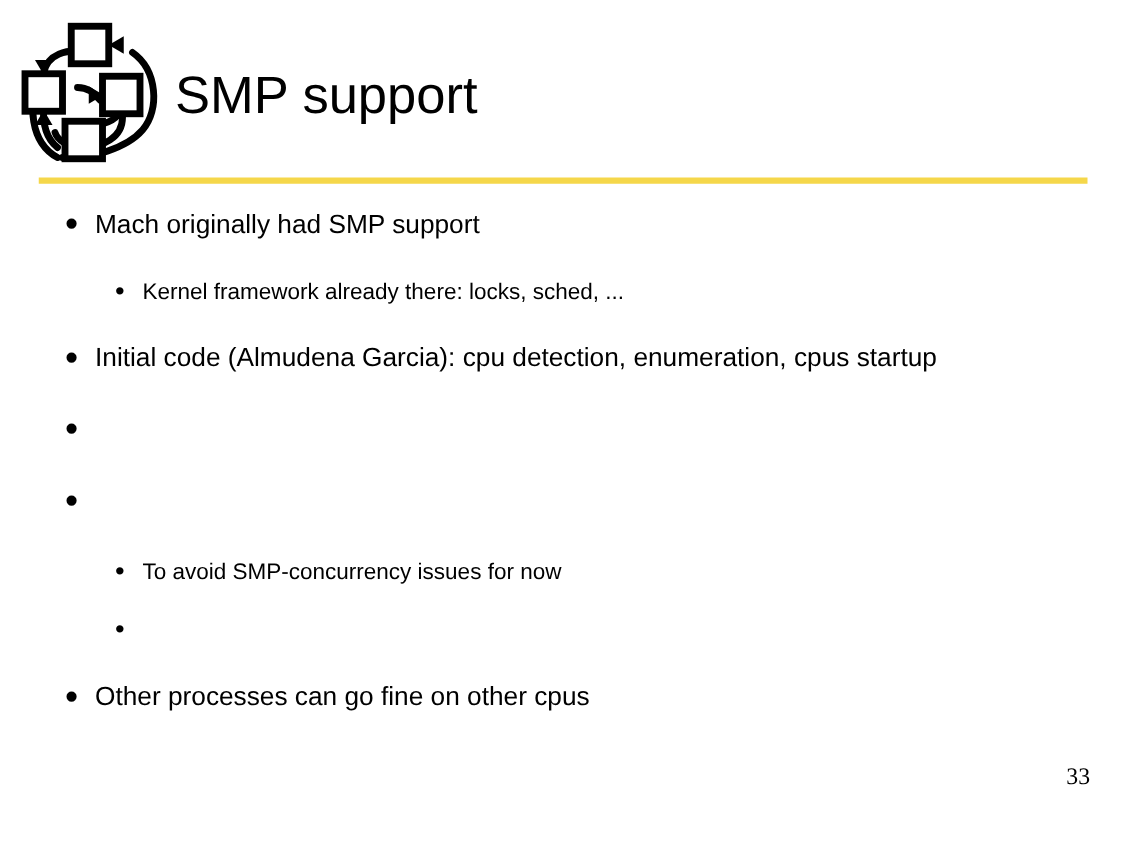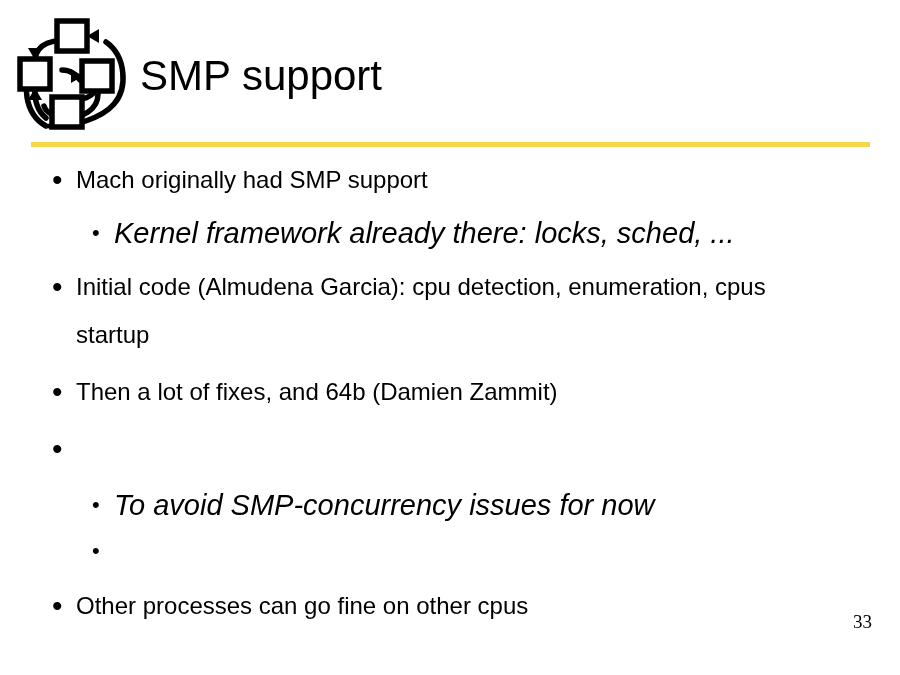--- a/index.html
+++ b/index.html
@@ -94,42 +94,41 @@
     padding-left: 52px;
     margin-bottom: 0px;
   }
   .lvl1 .dot {
     width: 24px;
     font-size: 30px;
     line-height: 48px;
     color: #000;
   }
   .lvl1 .btext {
-    font-size: 24px;
+    font-size: 21px;
     line-height: 48px;
     color: #000;
     max-width: 760px;
   }
 
   
   .lvl2 {
     padding-left: 92px;
   }
   .lvl2 .dot {
     width: 22px;
     font-size: 22px;
     line-height: 42px;
     color: #000;
   }
   .lvl2 .btext {
-    font-size: 29px;
+    font-size: 18px;
     line-height: 42px;
     color: #000;
     max-width: 720px;
-    font-style: italic;
   }
 
   .sp-a { height: 8px; }
   .sp-b { height: 9px; }
   .sp-c { height: 9px; }
   .sp-d { height: 9px; }
   .sp-e { height: 11px; }
   .sp-f { height: 4px; }
   .sp-g { height: 10px; }
 
@@ -218,21 +217,20 @@
         <span class="dot">•</span>
         <span class="btext">Initial code (Almudena Garcia): cpu detection, enumeration, cpus startup</span>
       </div>
     </div>
 
     <div class="sp-c"></div>
 
     <div class="bullet lvl1">
       <div class="bullet-row">
         <span class="dot">•</span>
-        <span class="btext">Then a lot of fixes, and 64b (Damien Zammit)</span>
       </div>
     </div>
 
     <div class="sp-d"></div>
 
     <div class="bullet lvl1">
       <div class="bullet-row">
         <span class="dot">•</span>
       </div>
     </div>

